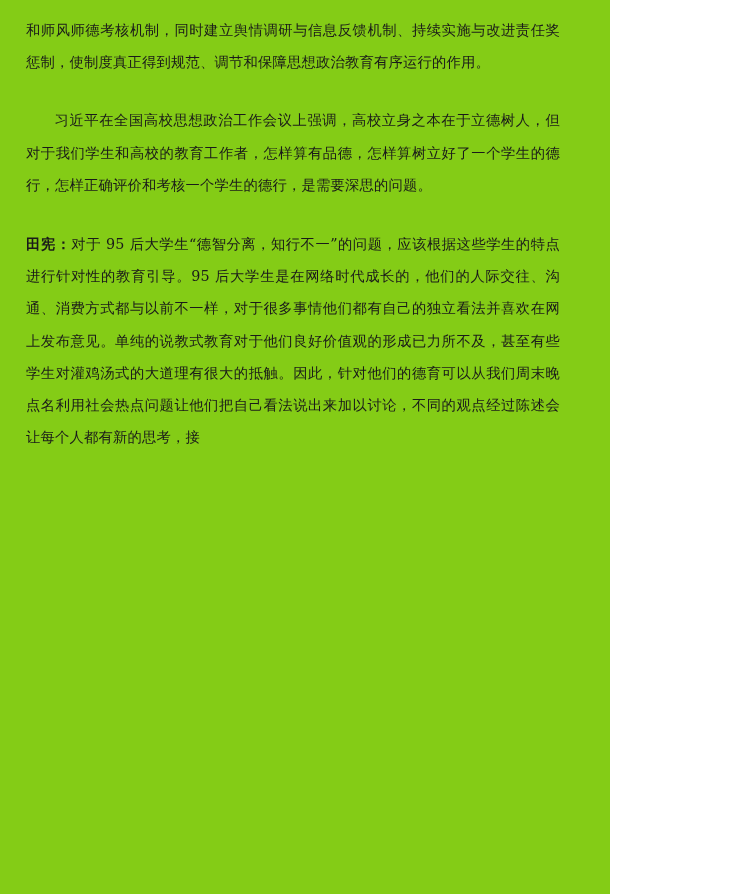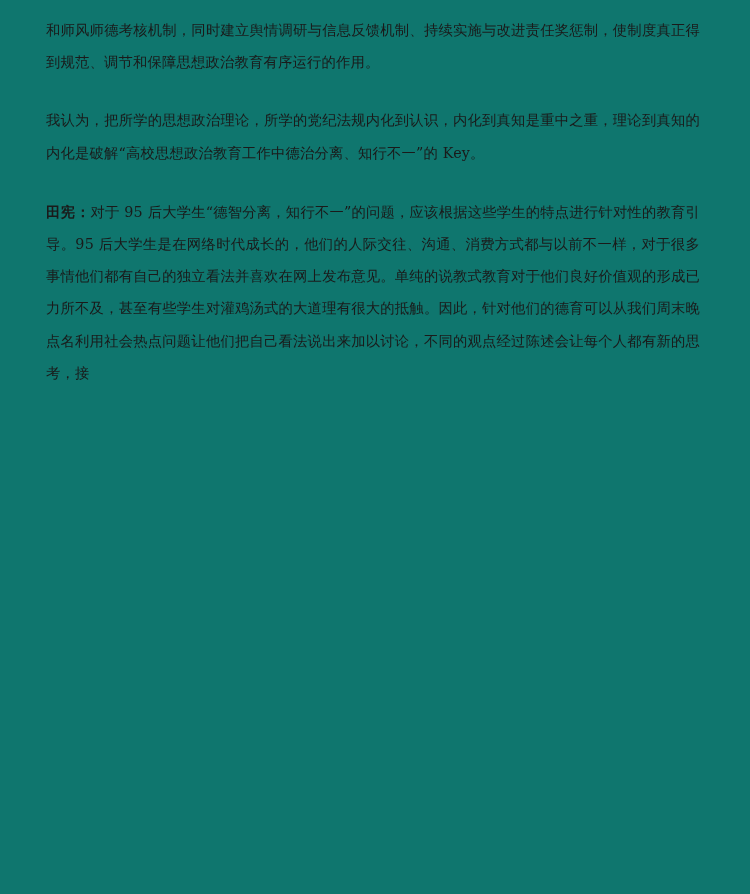--- a/index.html
+++ b/index.html
@@ -9,24 +9,24 @@
   }
   body {
     width: 750px;
     height: 894px;
     font-family: "DejaVu Serif", "Liberation Serif", serif;
     color: #1a1a1a;
     overflow: hidden;
   }
   .page {
     box-sizing: border-box;
-    width: 750px;
+    width: 610px;
     height: 894px;
-    padding: 14px 50px 0 46px;
-    background: #0f766e;
+    padding: 14px 50px 0 26px;
+    background: #84cc16;
   }
   .block {
     margin: 0 0 2px 0;
   }
   .para {
     font-size: 14.3px;
     line-height: 32.2px;
     text-align: justify;
     text-justify: inter-ideograph;
     margin: 0;
@@ -55,25 +55,25 @@
   </div>
 
   <div class="spacer-md"></div>
 
 
 
 
   <div class="spacer-md"></div>
 
 
+  <div class="block">
+    <p class="para indent">习近平在全国高校思想政治工作会议上强调，高校立身之本在于立德树人，但对于我们学生和高校的教育工作者，怎样算有品德，怎样算树立好了一个学生的德行，怎样正确评价和考核一个学生的德行，是需要深思的问题。</p>
+  </div>
 
 
-  <div class="block">
-    <p class="para">我认为，把所学的思想政治理论，所学的党纪法规内化到认识，内化到真知是重中之重，理论到真知的内化是破解“高校思想政治教育工作中德治分离、知行不一”的 Key。</p>
-  </div>
 
   <div class="spacer-md"></div>
 
   <div class="block speaker-block">
     <p class="para"><span class="speaker-name">田宪：</span><span>对于 95 后大学生“德智分离，知行不一”的问题，应该根据这些学生的特点进行针对性的教育引导。95 后大学生是在网络时代成长的，他们的人际交往、沟通、消费方式都与以前不一样，对于很多事情他们都有自己的独立看法并喜欢在网上发布意见。单纯的说教式教育对于他们良好价值观的形成已力所不及，甚至有些学生对灌鸡汤式的大道理有很大的抵触。因此，针对他们的德育可以从我们周末晚点名利用社会热点问题让他们把自己看法说出来加以讨论，不同的观点经过陈述会让每个人都有新的思考，接</span></p>
   </div>
 
 </div>
 
 </body></html>

